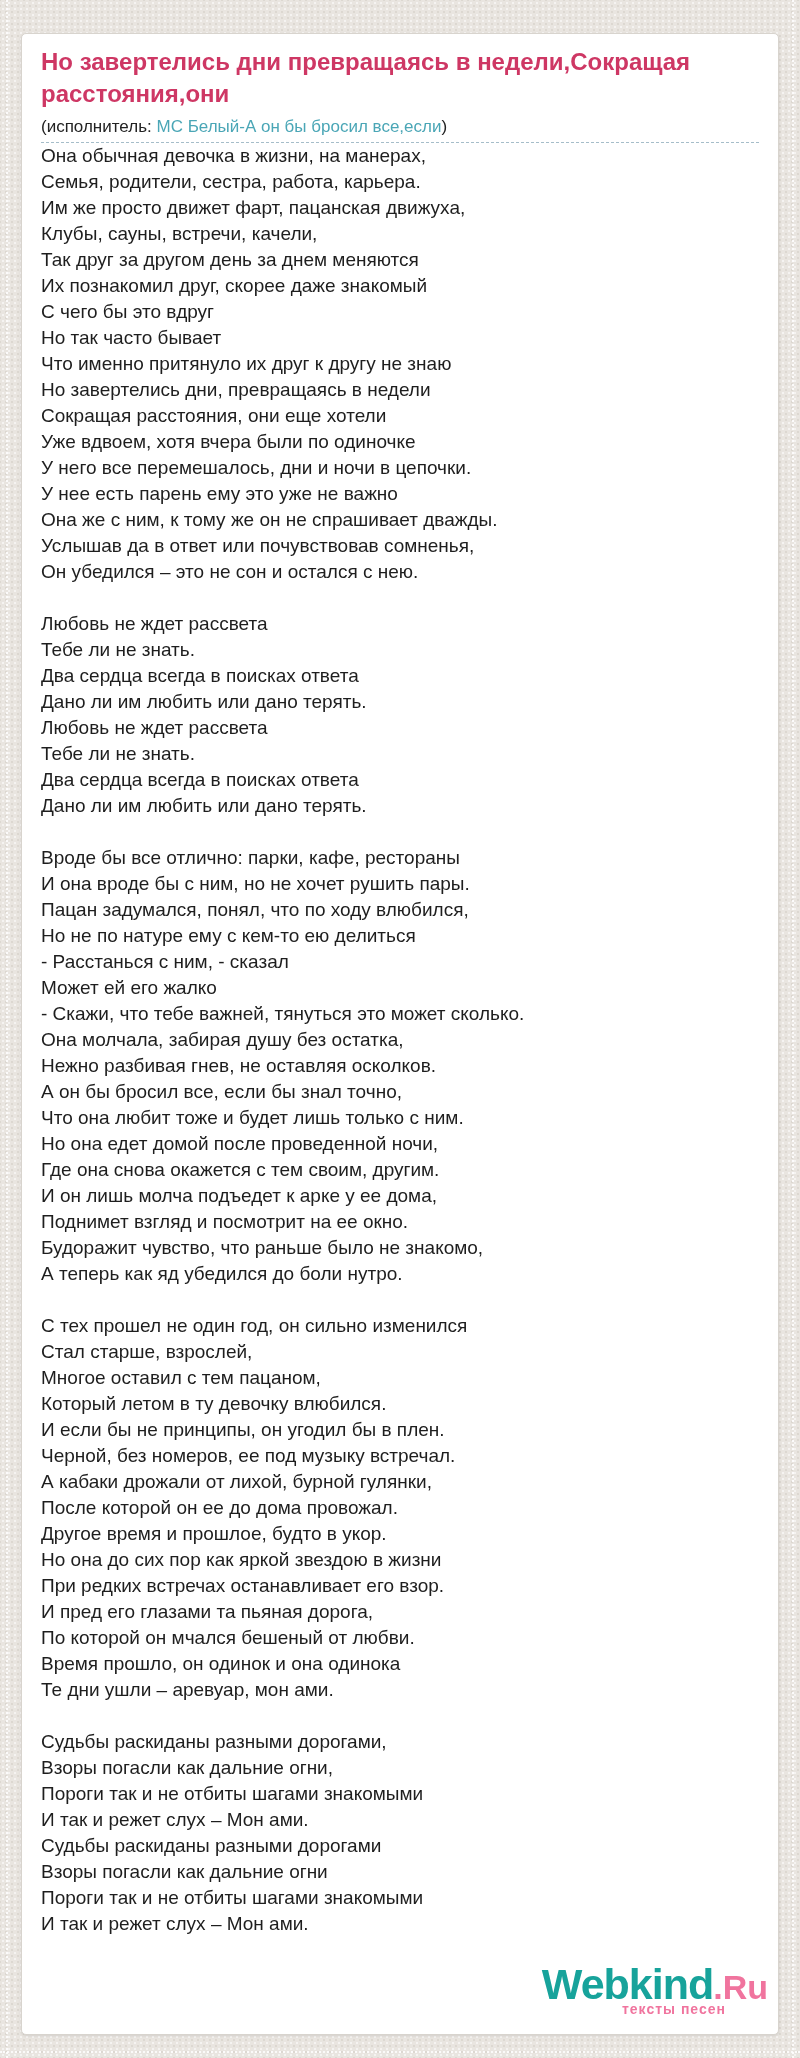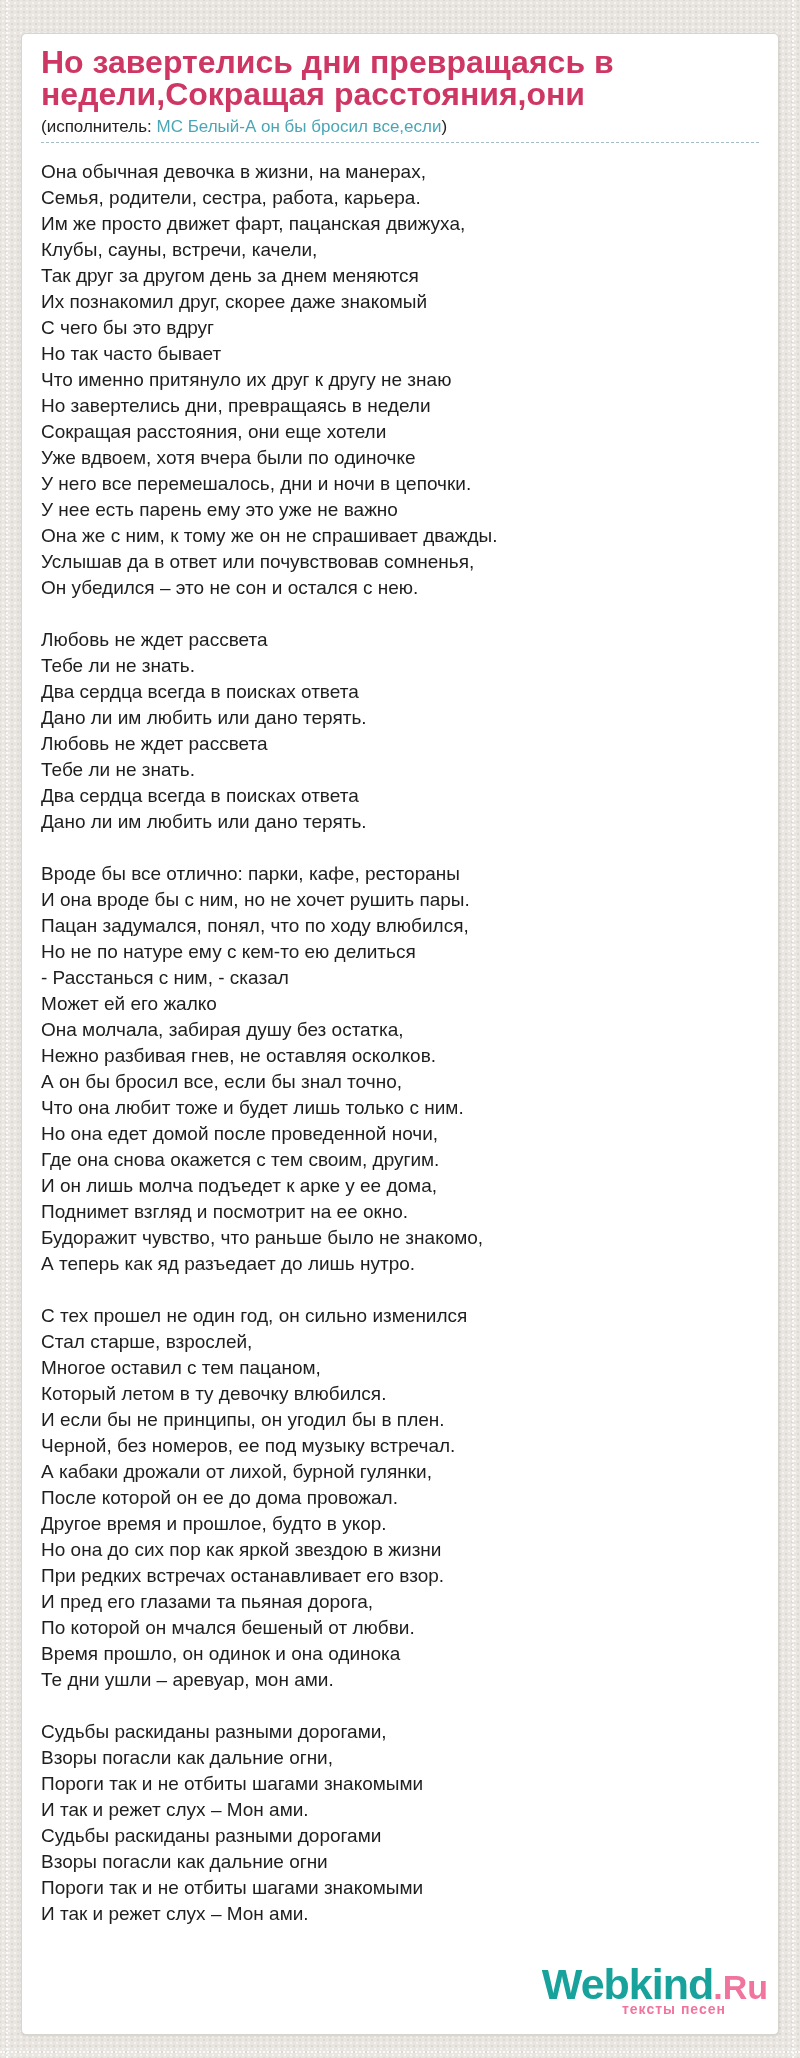--- a/index.html
+++ b/index.html
@@ -40,33 +40,32 @@
     left:21px;top:33px;
     width:758px;height:2002px;
     background:#ffffff;
     border:1px solid #d8d4ce;
     border-radius:5px;
     box-shadow:0 1px 3px rgba(0,0,0,.10);
     padding:12px 19px 0 19px;
   }
   .song-title{
     color:var(--title-color);
-    font-size:32px;
+    font-size:24px;
     font-weight:bold;
     line-height:32px;
     margin-bottom:7px;
     max-width:720px;
   }
   .artist-line{
     font-size:17px;
     color:#222222;
     line-height:20px;
     padding-bottom:5px;
     border-bottom:1px dashed var(--separator-color);
-    margin-bottom:16px;
   }
   .artist-link{
     color:var(--link-color);
     text-decoration:none;
     cursor:pointer;
   }
   .lyrics{
     font-size:19px;
     line-height:26px;
     color:var(--text-color);
@@ -145,30 +144,31 @@
         <div class="line">Два сердца всегда в поисках ответа</div>
         <div class="line">Дано ли им любить или дано терять.</div>
       </div>
       <div class="stanza">
         <div class="line">Вроде бы все отлично: парки, кафе, рестораны</div>
         <div class="line">И она вроде бы с ним, но не хочет рушить пары.</div>
         <div class="line">Пацан задумался, понял, что по ходу влюбился,</div>
         <div class="line">Но не по натуре ему с кем-то ею делиться</div>
         <div class="line">- Расстанься с ним, - сказал</div>
         <div class="line">Может ей его жалко</div>
+        <div class="line">- Скажи, что тебе важней, тянуться это может сколько.</div>
         <div class="line">Она молчала, забирая душу без остатка,</div>
         <div class="line">Нежно разбивая гнев, не оставляя осколков.</div>
         <div class="line">А он бы бросил все, если бы знал точно,</div>
         <div class="line">Что она любит тоже и будет лишь только с ним.</div>
         <div class="line">Но она едет домой после проведенной ночи,</div>
         <div class="line">Где она снова окажется с тем своим, другим.</div>
         <div class="line">И он лишь молча подъедет к арке у ее дома,</div>
         <div class="line">Поднимет взгляд и посмотрит на ее окно.</div>
         <div class="line">Будоражит чувство, что раньше было не знакомо,</div>
-        <div class="line">А теперь как яд разъедает до лишь нутро.</div>
+        <div class="line">А теперь как яд убедился до боли нутро.</div>
       </div>
       <div class="stanza">
         <div class="line">С тех прошел не один год, он сильно изменился</div>
         <div class="line">Стал старше, взрослей,</div>
         <div class="line">Многое оставил с тем пацаном,</div>
         <div class="line">Который летом в ту девочку влюбился.</div>
         <div class="line">И если бы не принципы, он угодил бы в плен.</div>
         <div class="line">Черной, без номеров, ее под музыку встречал.</div>
         <div class="line">А кабаки дрожали от лихой, бурной гулянки,</div>
         <div class="line">После которой он ее до дома провожал.</div>

